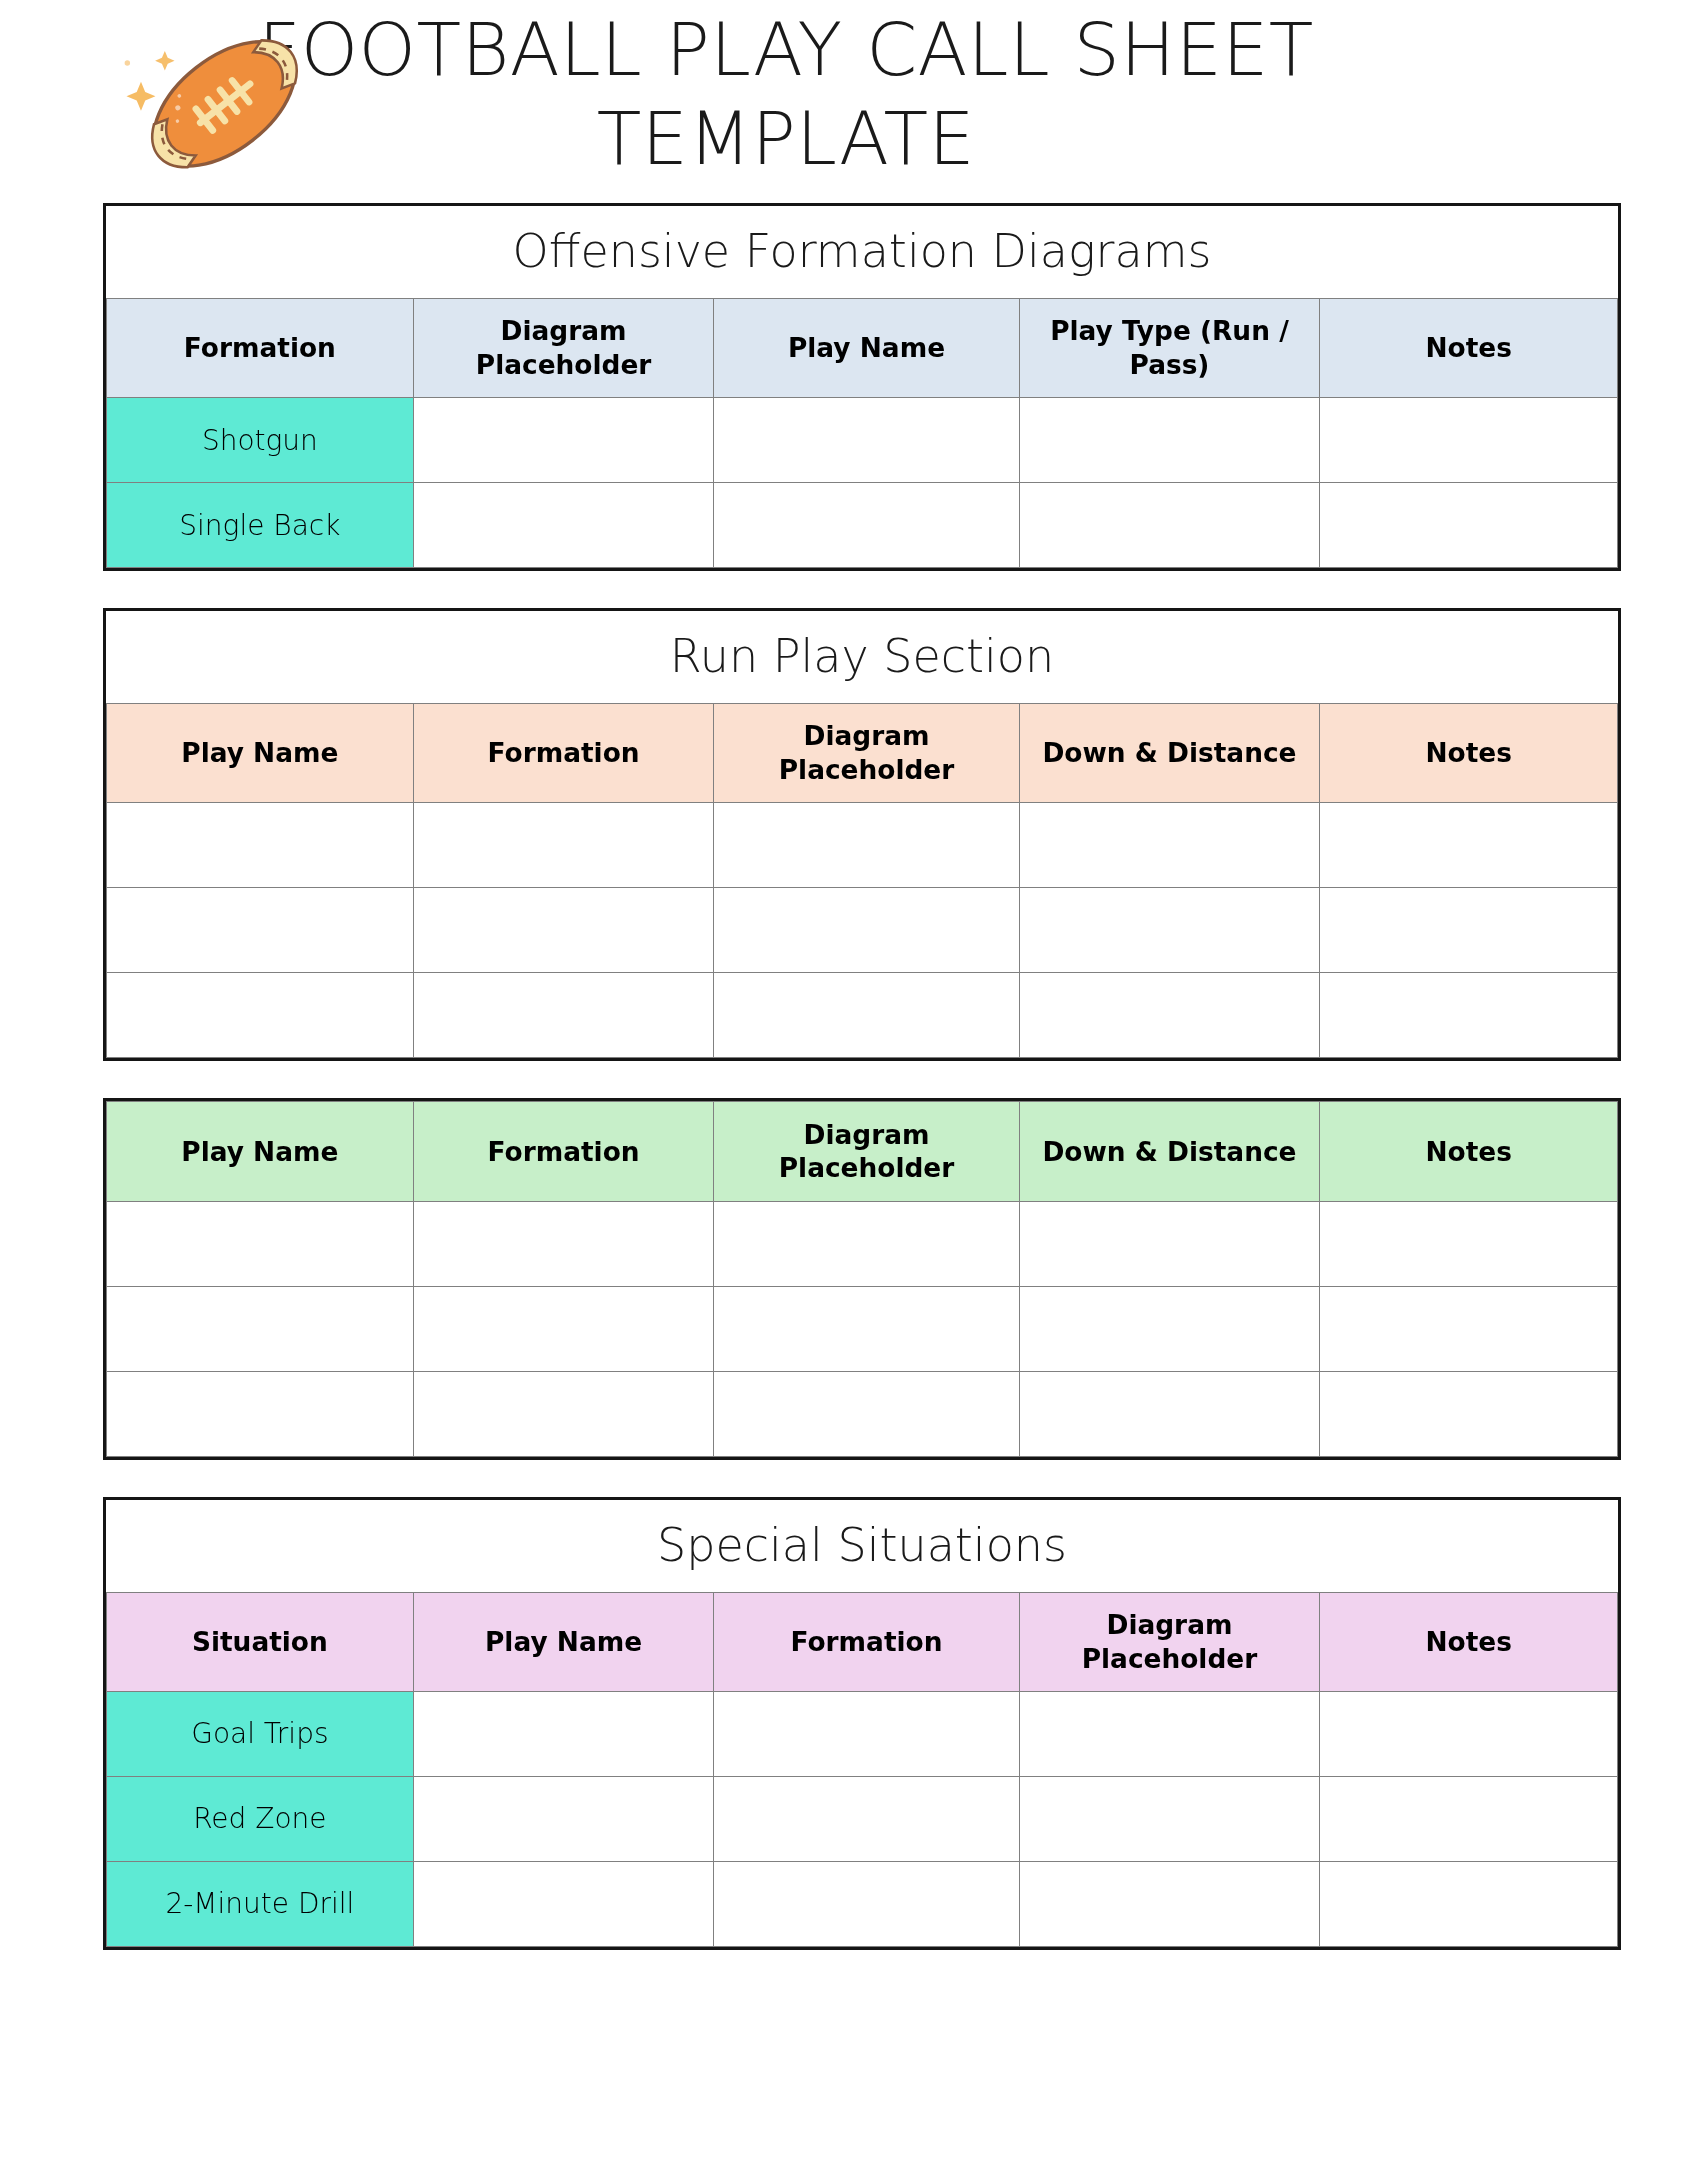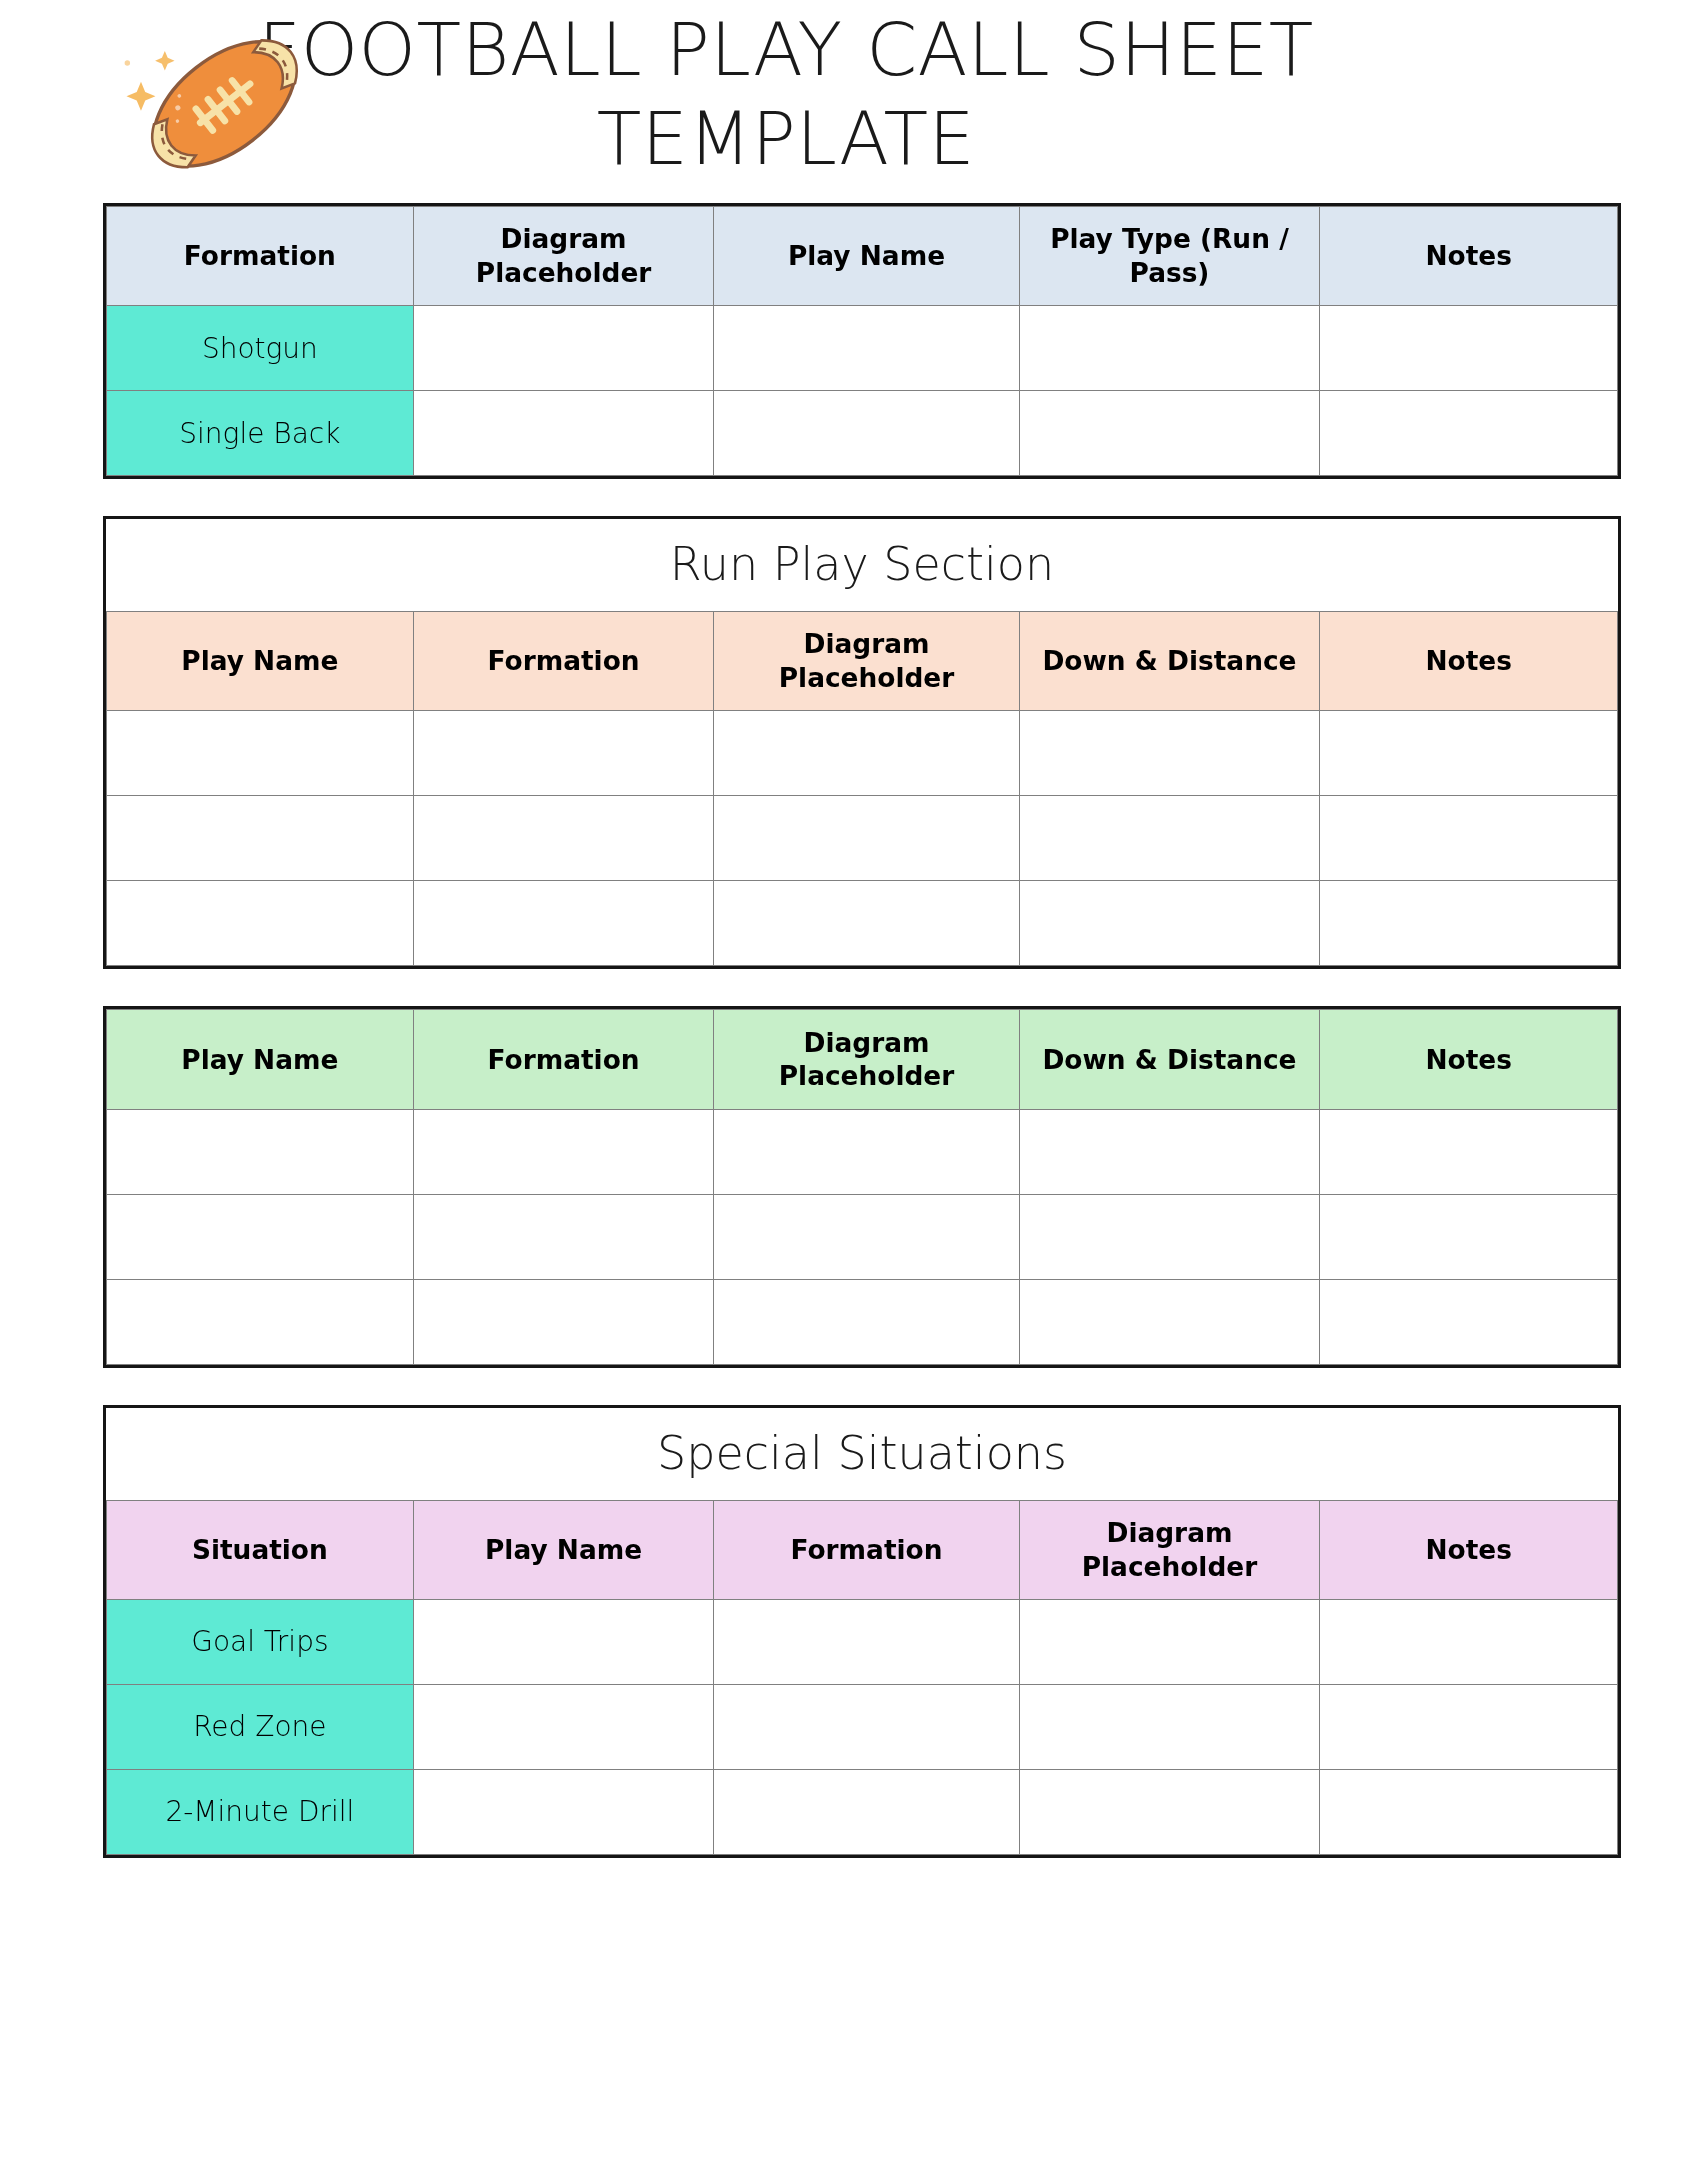--- a/index.html
+++ b/index.html
@@ -155,20 +155,21 @@
           </g>
         </g>
       </svg>
     </div>
 
     <h1 class="doc-title">FOOTBALL PLAY CALL SHEET TEMPLATE</h1>
   </div>
 
   <div id="sections-host">
       <div class="section">
+        <div class="section-title">Offensive Formation Diagrams</div>
         <table class="grid">
           <colgroup>
             <col class="c1">
             <col class="c2">
             <col class="c3">
             <col class="c4">
             <col class="c5">
           </colgroup>
           <thead>
             <tr>

